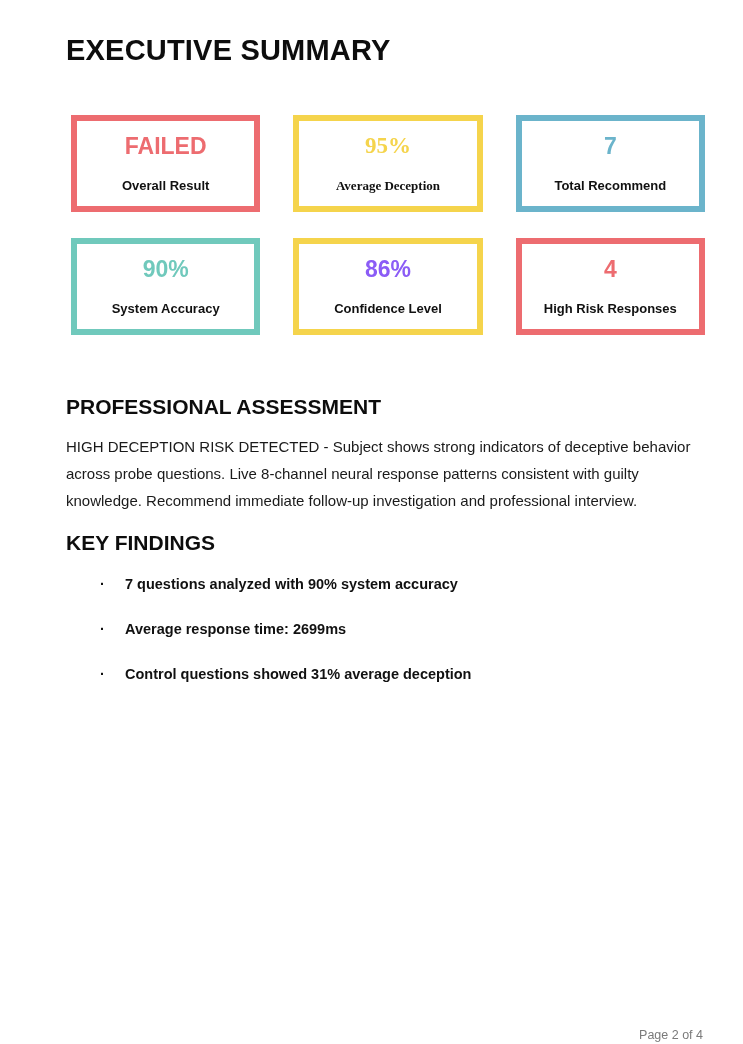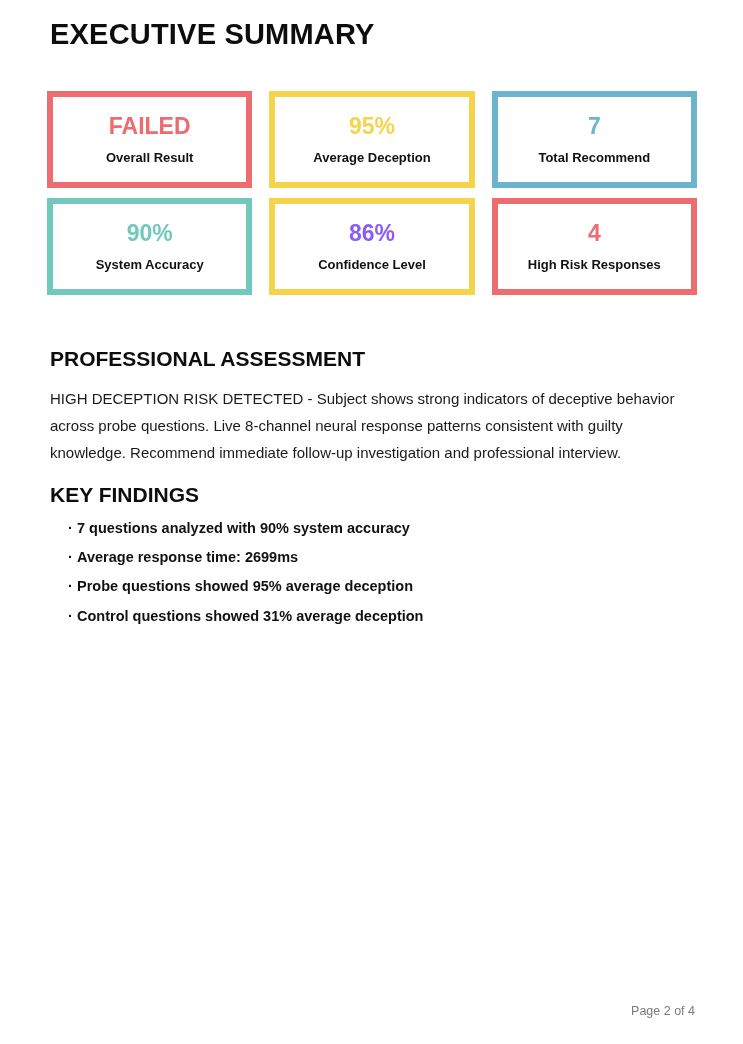--- a/index.html
+++ b/index.html
@@ -1,15 +1,15 @@
 <!DOCTYPE html>
 <html><head>
 <meta charset="utf-8">
 <style>
-  * { margin: 0; padding: 0; box-sizing: border-box; }
+  * { margin: 8px; padding: 0; box-sizing: border-box; }
   html, body {
     width: 743px; height: 1044px;
     background: #ffffff;
     font-family: "Liberation Sans", "DejaVu Sans", sans-serif;
     color: #111111;
     overflow: hidden;
     position: relative;
   }
   .page-title {
     margin: 18px 46px 0 50px;
@@ -90,21 +90,21 @@
 </head>
 <body>
 
 <h1 class="page-title">EXECUTIVE SUMMARY</h1>
 
 <div class="cards-grid">
   <div class="stat-card" style="border-color: rgb(237, 108, 112);">
     <div class="stat-value" style="color: rgb(237, 108, 112);">FAILED</div>
     <div class="stat-label">Overall Result</div>
   </div>
-  <div class="stat-card" style="border-color: rgb(245, 212, 76);">
+  <div class="stat-card" style="border-color: rgb(245, 212, 76); font-family: Liberation Serif, serif;">
     <div class="stat-value" style="color: rgb(245, 212, 76);">95%</div>
     <div class="stat-label">Average Deception</div>
   </div>
   <div class="stat-card" style="border-color: rgb(107, 180, 203);">
     <div class="stat-value" style="color: rgb(107, 180, 203);">7</div>
     <div class="stat-label">Total Recommend</div>
   </div>
   <div class="stat-card" style="border-color: rgb(112, 201, 188);">
     <div class="stat-value" style="color: rgb(112, 201, 188); text-align: right;">90%</div>
     <div class="stat-label">System Accuracy</div>
@@ -119,17 +119,16 @@
   </div>
 </div>
 
 <h2 class="section-heading">PROFESSIONAL ASSESSMENT</h2>
 <p class="assessment-body">HIGH DECEPTION RISK DETECTED - Subject shows strong indicators of deceptive behavior across probe questions. Live 8-channel neural response patterns consistent with guilty knowledge. Recommend immediate follow-up investigation and professional interview.</p>
 
 <h2 class="section-heading findings-heading">KEY FINDINGS</h2>
 <ul class="findings-list">
   <li><span class="bullet-marker">·</span><span>7 questions analyzed with 90% system accuracy</span></li>
   <li><span class="bullet-marker">·</span><span>Average response time: 2699ms</span></li>
-  <li><span class="bullet-marker">·</span><span>Probe questions showed 95% average deception</span></li>
   <li><span class="bullet-marker">·</span><span>Control questions showed 31% average deception</span></li>
 </ul>
 
 <div class="page-footer">Page 2 of 4</div>
 
 </body></html>

